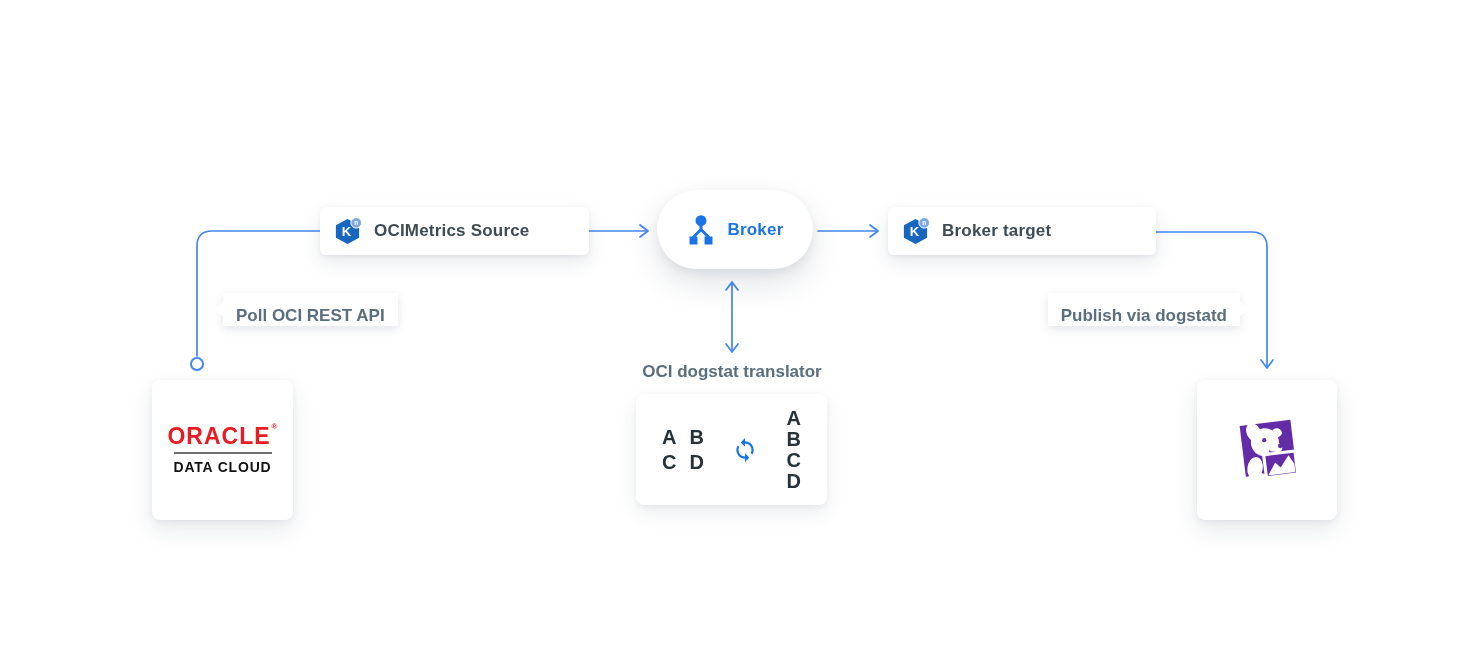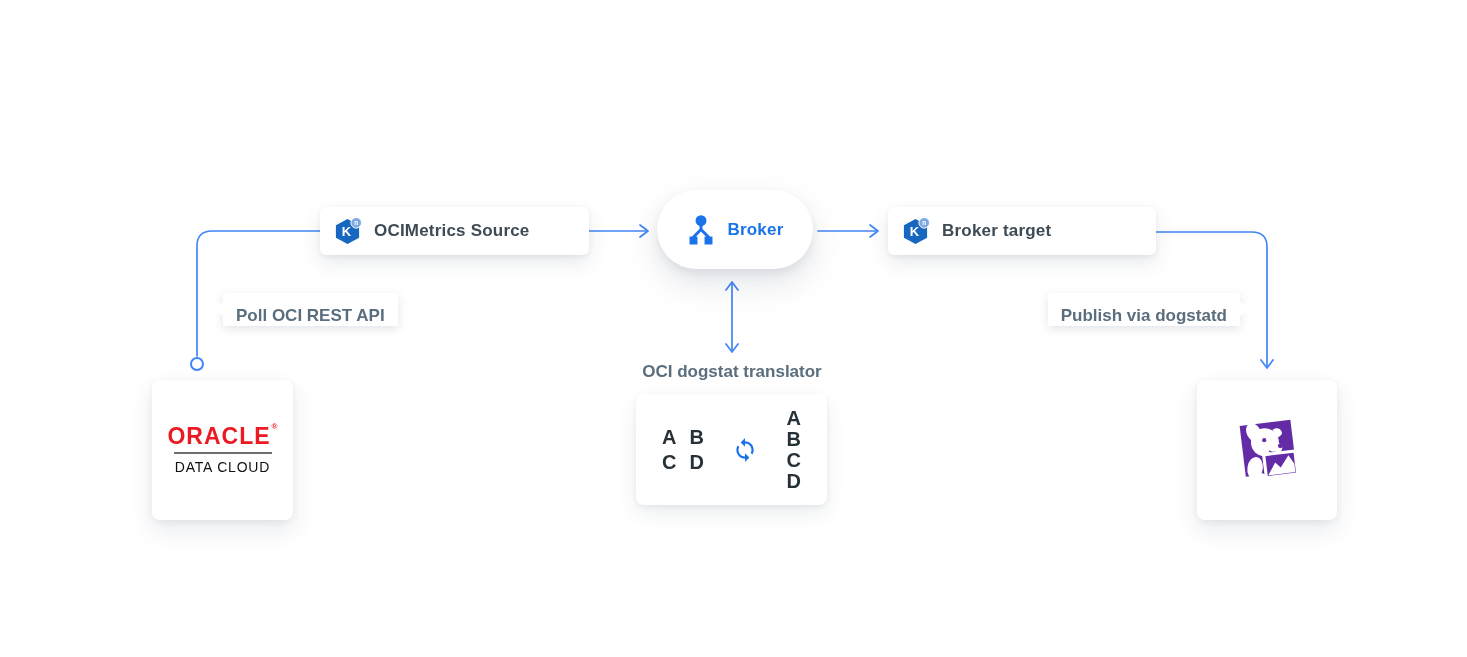--- a/index.html
+++ b/index.html
@@ -145,21 +145,21 @@
     left: 1px;
   }
   .oracle-divider {
     width: 98px;
     height: 2px;
     background: #6f6f6f;
     margin: 4px 0 5px 0;
   }
   .oracle-subtitle {
     font-size: 14px;
-    font-weight: 400;
+    font-weight: 700;
     color: #111111;
     letter-spacing: .8px;
   }
 </style>
 </head>
 <body>
 
 <div class="canvas">
 
   <svg class="connector-layer" width="1467" height="657" viewBox="0 0 1467 657" fill="none">

